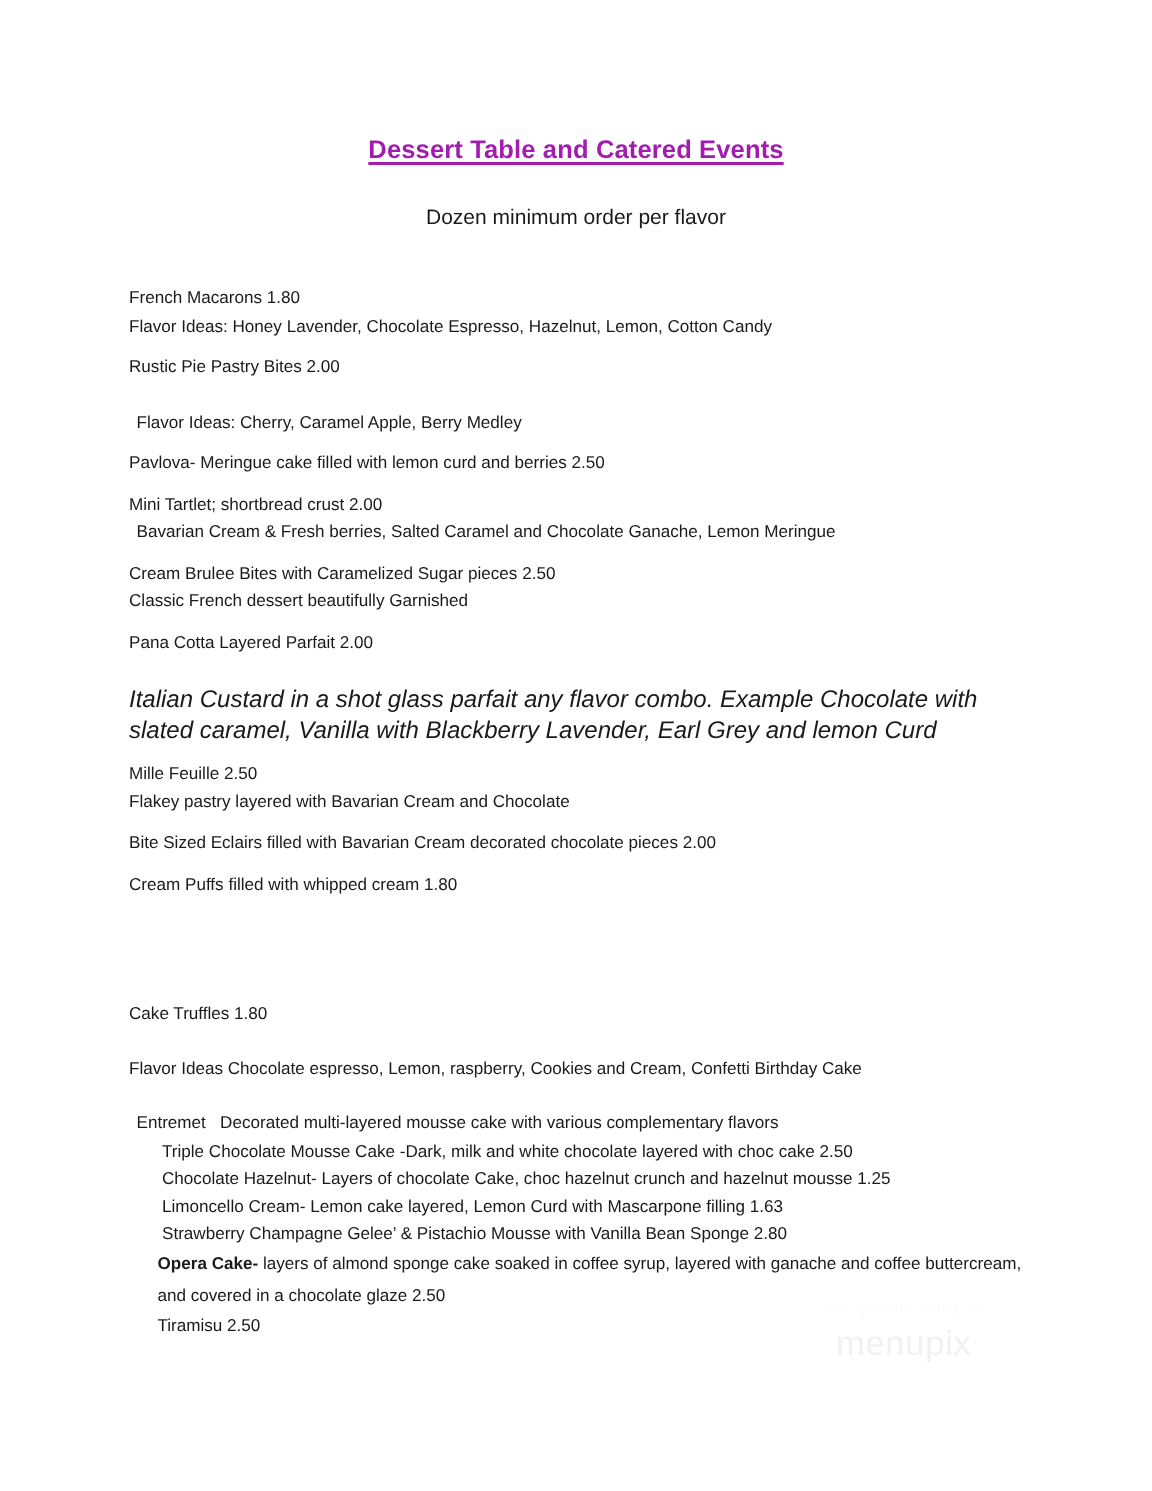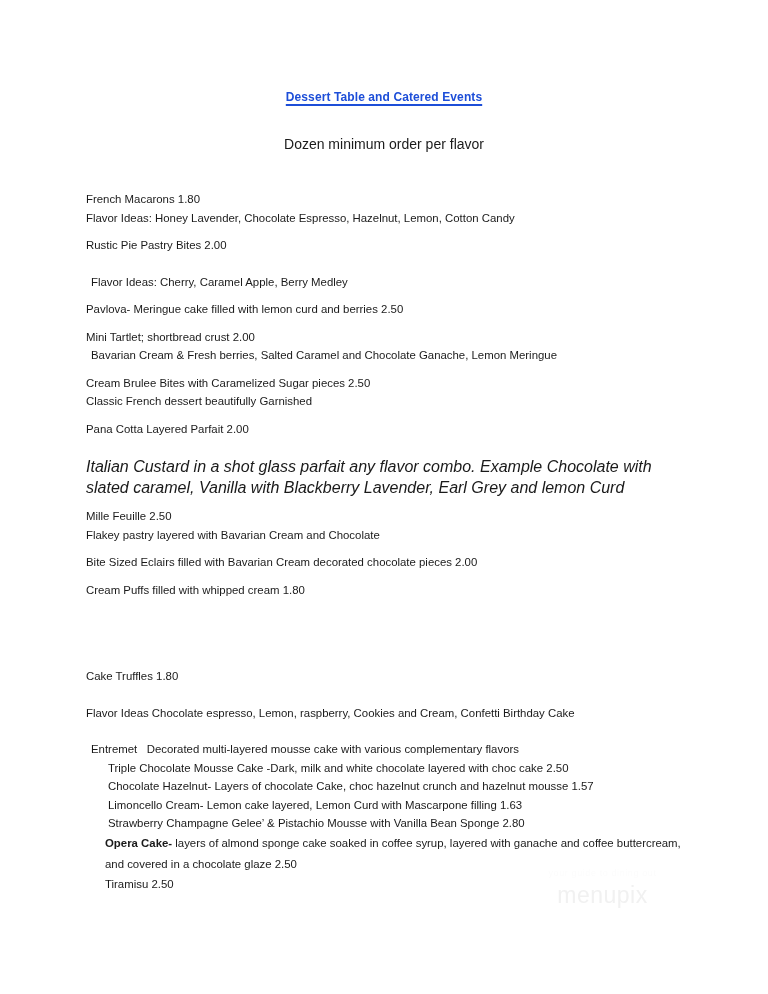--- a/index.html
+++ b/index.html
@@ -21,24 +21,24 @@
     background: #ffffff;
   }
 
   
   .title {
     position: absolute;
     left: 0;
     right: 0;
     top: 90px;
     text-align: center;
-    font-size: 12px;
+    font-size: 17px;
     font-weight: bold;
     letter-spacing: 0.1px;
-    color: #1d4ed8;
+    color: #a21caf;
   }
   .title span.u {
     text-decoration: underline;
     text-underline-offset: 3px;
     text-decoration-thickness: 1.6px;
   }
   .subtitle {
     position: absolute;
     left: 0;
     right: 0;
@@ -157,21 +157,21 @@
     <div class="line bold">Cake Truffles 1.80</div>
     <div class="gap-md"></div>
     <div class="line">Flavor Ideas Chocolate espresso, Lemon, raspberry, Cookies and Cream, Confetti Birthday Cake</div>
 
     <div class="gap-md"></div>
 
     <div class="line indent-1"><b>Entremet</b><span>&nbsp;&nbsp; </span><span>Decorated multi-layered mousse cake with various complementary flavors</span></div>
 
     <div class="line indent-2"><b>Triple Chocolate Mousse Cake</b><span> -Dark, milk and white chocolate layered with choc cake 2.50</span></div>
 
-    <div class="line indent-2"><b>Chocolate Hazelnut-</b><span> Layers of chocolate Cake, choc hazelnut crunch and hazelnut mousse 1.57</span></div>
+    <div class="line indent-2"><b>Chocolate Hazelnut-</b><span> Layers of chocolate Cake, choc hazelnut crunch and hazelnut mousse 1.25</span></div>
 
     <div class="line indent-2"><b>Limoncello Cream-</b><span> Lemon cake layered, Lemon Curd with Mascarpone filling 1.63</span></div>
 
     <div class="line indent-2"><b>Strawberry Champagne Gelee’ &amp; Pistachio Mousse</b><span> with Vanilla Bean Sponge 2.80</span></div>
 
     <div class="para-opera"><b>Opera Cake-</b><span> layers of almond sponge cake soaked in coffee syrup, layered with ganache and coffee buttercream, and covered in a chocolate glaze 2.50</span></div>
 
     <div class="line indent-3 bold">Tiramisu 2.50</div>
 
   </div>

